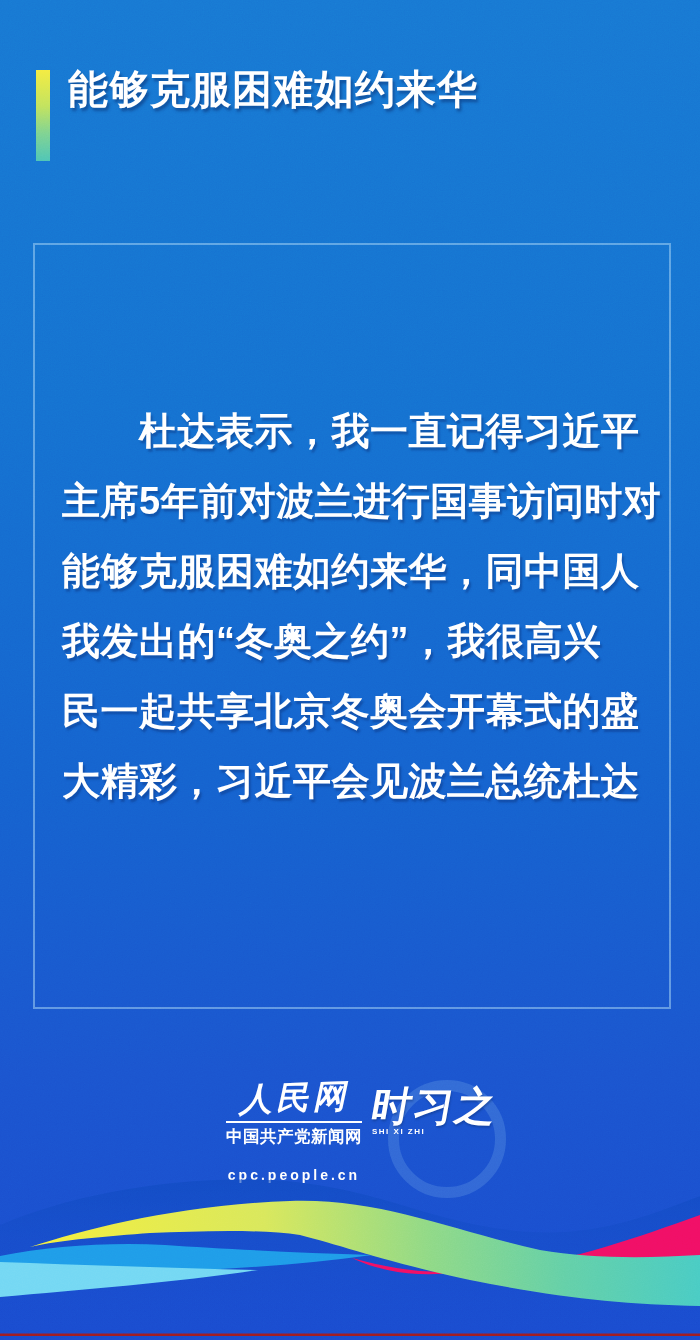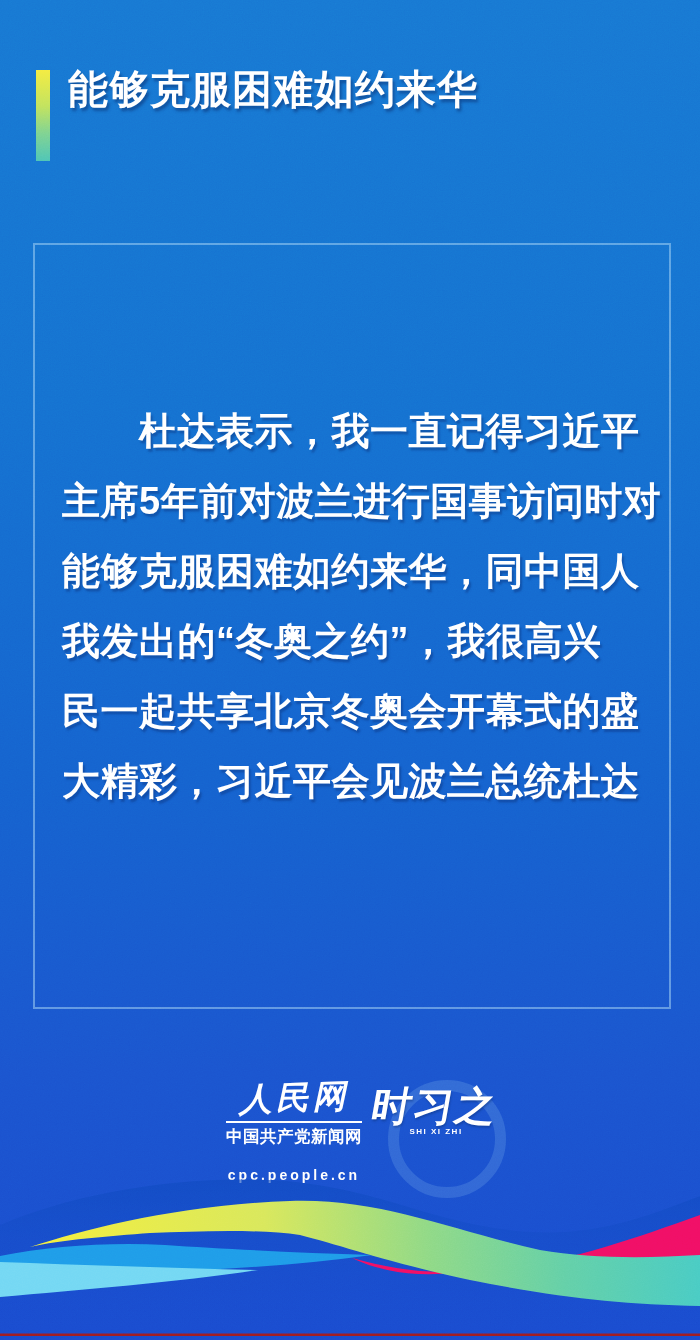--- a/index.html
+++ b/index.html
@@ -33,21 +33,21 @@
   .people-divider{border:0;border-top:2px solid #ffffff;margin:3px 2px 3px 2px;}
   .people-sitename{font-size:16.5px;font-weight:800;letter-spacing:0.5px;white-space:nowrap;}
   .people-domain{font-size:14px;font-weight:700;letter-spacing:3px;margin-top:19px;white-space:nowrap;}
   .shixizhi{position:absolute;left:372px;top:1084px;width:132px;}
   .sxz-ring{position:absolute;left:16px;top:-4px;width:96px;height:96px;border-radius:50%;
     border:11px solid rgba(150,200,245,0.20);}
   .sxz-text{position:relative;font-size:40px;font-weight:900;line-height:44px;
     transform:skewX(-10deg);letter-spacing:2px;white-space:nowrap;
     text-shadow:1px 2px 2px rgba(10,45,110,0.4);}
   .sxz-sub{position:relative;font-size:8px;font-weight:bold;letter-spacing:1.5px;
-    text-align:center;margin-top:-1px;padding-right:4px;}
+    text-align:left;margin-top:-1px;padding-right:4px;}
   
   .waves{position:absolute;left:0;top:1170px;width:700px;height:170px;display:block;}
 </style>
 </head>
 <body>
 
 <div class="poster">
 
   <div class="accent-bar"></div>
   <div class="header">

